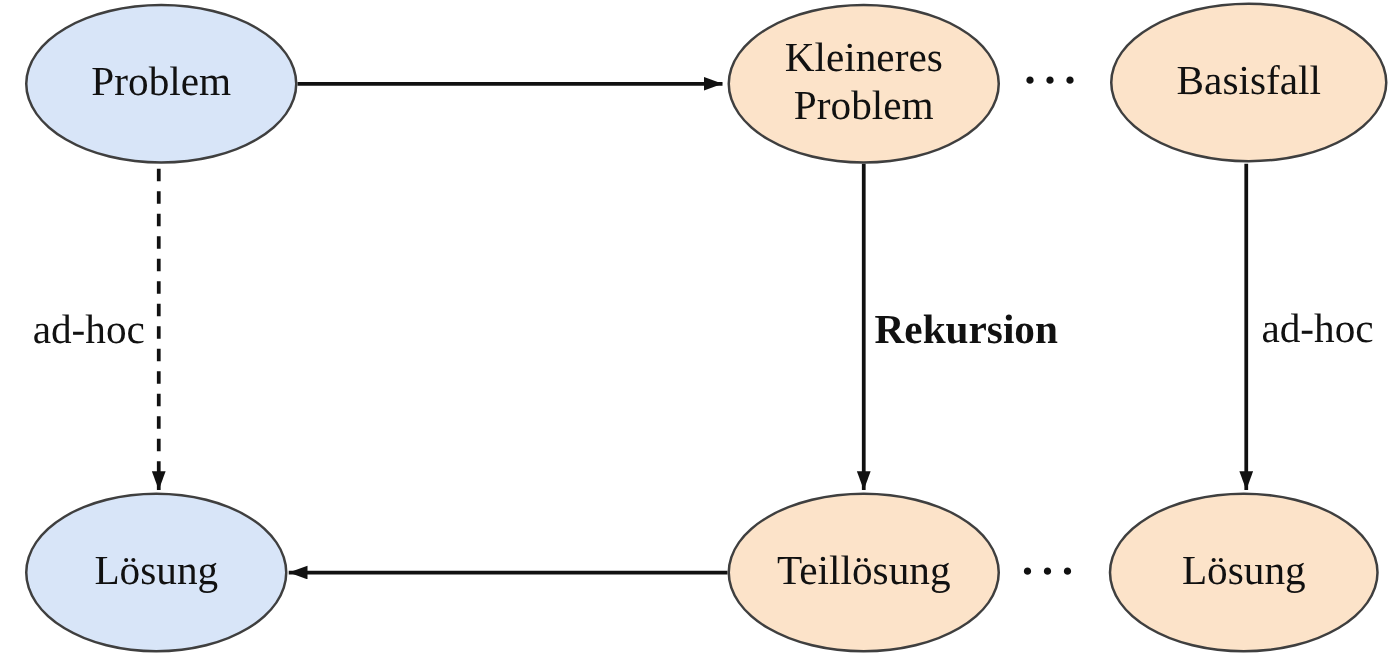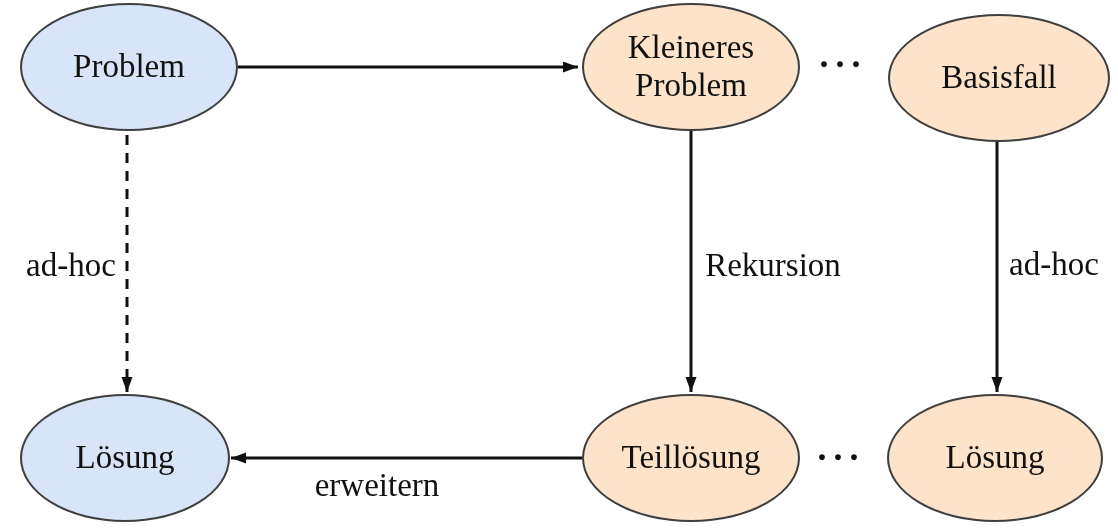--- a/index.html
+++ b/index.html
@@ -20,33 +20,33 @@
     text-align:center;
     box-sizing:border-box;
     font-size:33px;line-height:1.15;
   }
   .node-blue{background:#d8e5f8;}
   .node-orange{background:#fce3c9;}
   .node span{display:block;}
   #node-problem{left:20px;top:3px;width:218px;height:128px;}
   #node-kleineres{left:582px;top:3px;width:218px;height:128px;}
   #node-kleineres span{max-width:160px;}
-  #node-basisfall{left:888px;top:14px;width:222px;height:128px;}
+  #node-basisfall{left:888px;top:2px;width:222px;height:128px;}
   #node-loesung-left{left:20px;top:394px;width:210px;height:128px;}
   #node-teilloesung{left:582px;top:394px;width:218px;height:128px;align-items:center;}
   #node-loesung-right{left:887px;top:394px;width:216px;height:128px;}
   .edge-label{
     position:absolute;
     font-size:33px;line-height:1;
     white-space:nowrap;
     transform:translate(-50%,-50%);
   }
   #label-rekursionsschritt{left:415px;top:42px;}
   #label-ad-hoc-left{left:71px;top:265px;}
-  #label-rekursion{left:773px;top:265px;}
+  #label-rekursion{left:773px;top:265px;font-weight:bold;}
   #label-ad-hoc-right{left:1054px;top:264px;}
   #label-erweitern{left:377px;top:485px;}
   .dots{
     position:absolute;
     font-size:36px;font-weight:bold;line-height:1;
     letter-spacing:4px;
     transform:translate(-50%,-50%);
   }
   #dots-top{left:842px;top:64px;}
   #dots-bottom{left:840px;top:457px;}
@@ -93,19 +93,18 @@
     <span>Lösung</span>
   </div>
 
 
   <div class="edge-label" id="label-ad-hoc-left">ad-hoc</div>
 
   <div class="edge-label" id="label-rekursion">Rekursion</div>
 
   <div class="edge-label" id="label-ad-hoc-right">ad-hoc</div>
 
-  <div class="edge-label" id="label-erweitern">erweitern</div>
 
   <div class="dots" id="dots-top">···</div>
 
   <div class="dots" id="dots-bottom">···</div>
 
 </div>
 
 </body></html>

